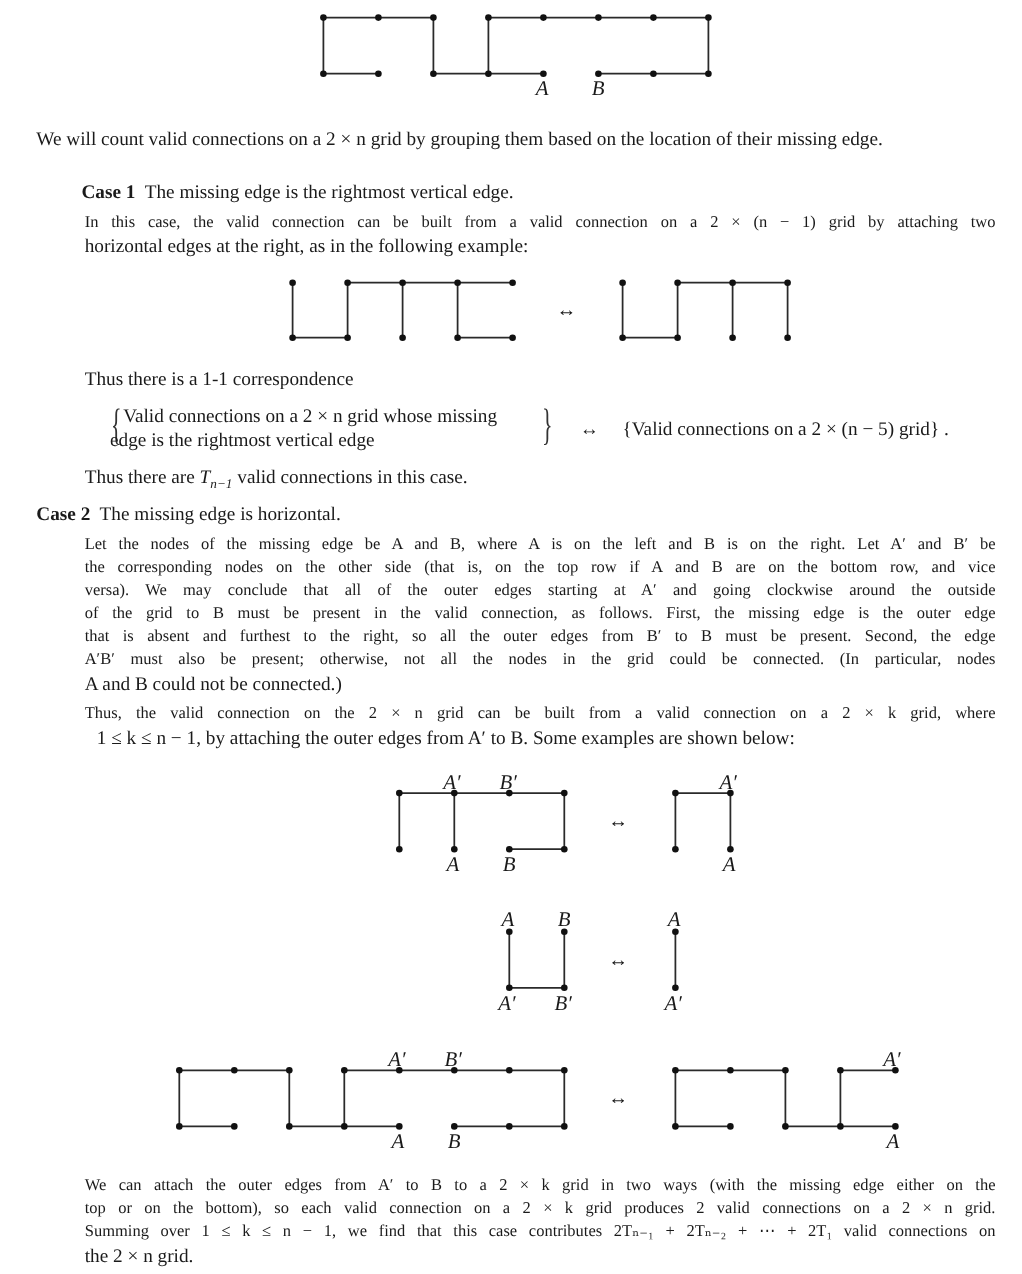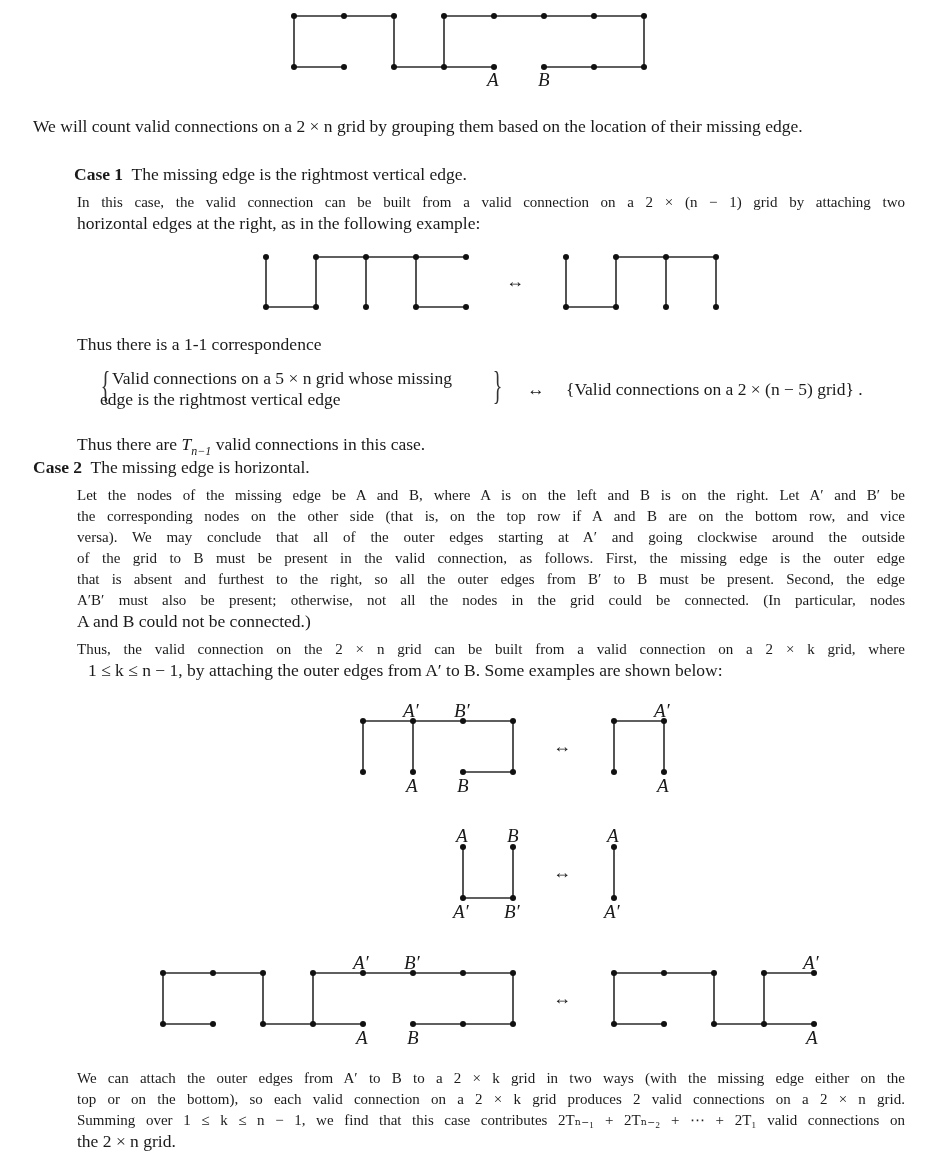--- a/index.html
+++ b/index.html
@@ -204,27 +204,27 @@
 <div class="line" style="left:33px; top:164px;margin-left:41px;">
   <span class="b">Case 1</span>&nbsp;
   <span>The missing edge is the rightmost vertical edge.</span>
 </div>
 <div class="just" style="left:77px; top:192px; width:828px;">In this case, the valid connection can be built from a valid connection on a 2 × (n − 1) grid by attaching two</div>
 <div class="line" style="left:77px; top:213px;">horizontal edges at the right, as in the following example:</div>
 
 <div class="line" style="left:77px; top:334px;">Thus there is a 1-1 correspondence</div>
 
 <div class="brace" style="left:96px; top:366px;">{</div>
-<div class="line" style="left:112px; top:368px;">Valid connections on a 5 × n grid whose missing</div>
+<div class="line" style="left:112px; top:368px;">Valid connections on a 2 × n grid whose missing</div>
 <div class="line" style="left:100px; top:389px;">edge is the rightmost vertical edge</div>
 <div class="brace" style="left:488px; top:366px;">}</div>
 <div class="line" style="left:527px; top:379px;">↔</div>
 <div class="line" style="left:566px; top:379px;">{Valid connections on a 2 × (n − 5) grid} .</div>
 
-<div class="line" style="left:77px; top:434px;">
+<div class="line" style="left:77px; top:423px;">
   <span>Thus there are </span><span class="i">T</span><sub style="font-size:12px;" class="i">n−1</sub><span> valid connections in this case.</span>
 </div>
 
 <div class="line" style="left:33px; top:457px;text-align:right;">
   <span class="b">Case 2</span>&nbsp;
   <span>The missing edge is horizontal.</span>
 </div>
 
 <div class="just" style="left:77px; top:485px; width:828px;">Let the nodes of the missing edge be A and B, where A is on the left and B is on the right. Let A′ and B′ be</div>
 <div class="just" style="left:77px; top:506px; width:828px;">the corresponding nodes on the other side (that is, on the top row if A and B are on the bottom row, and vice</div>

